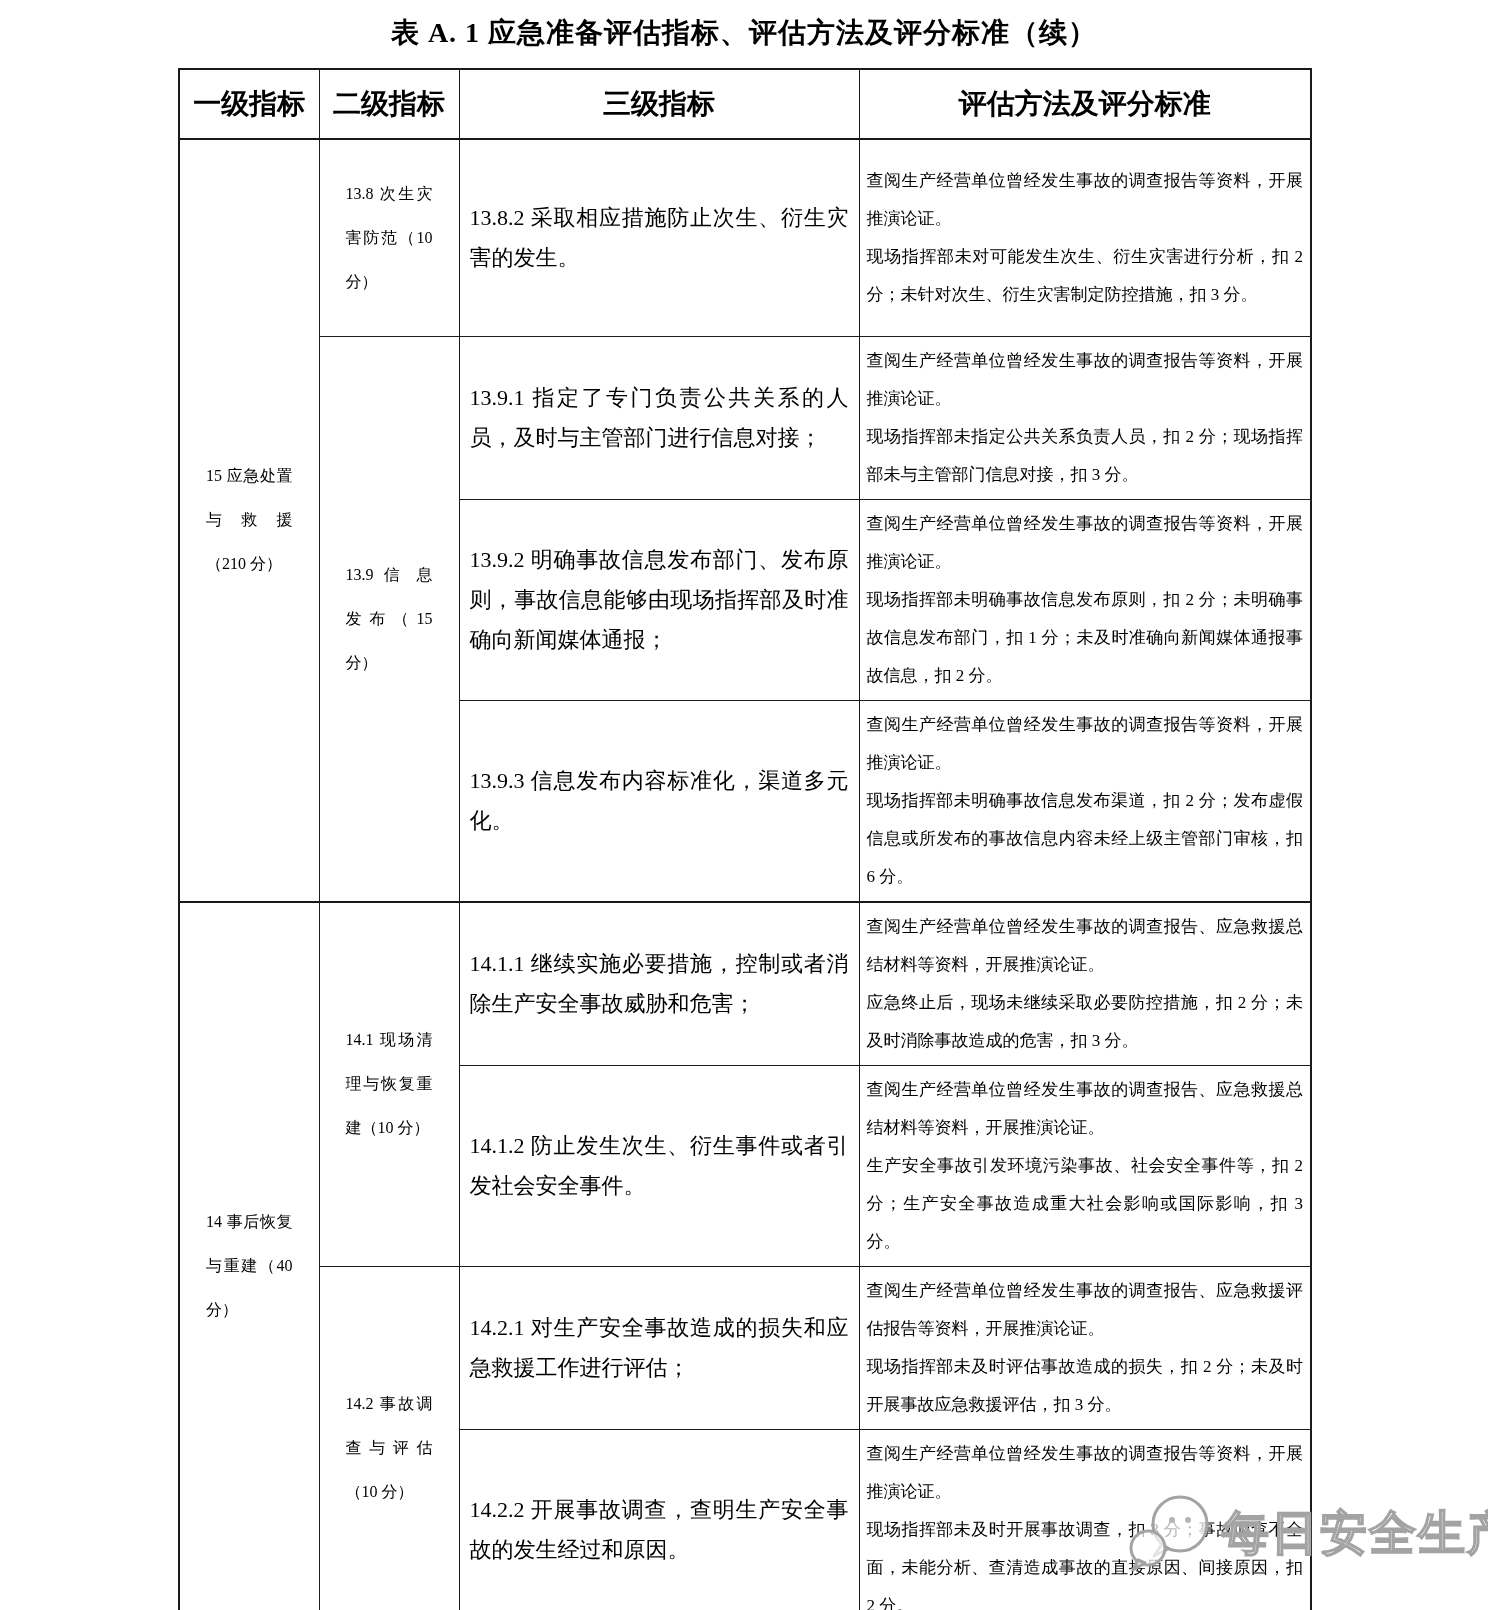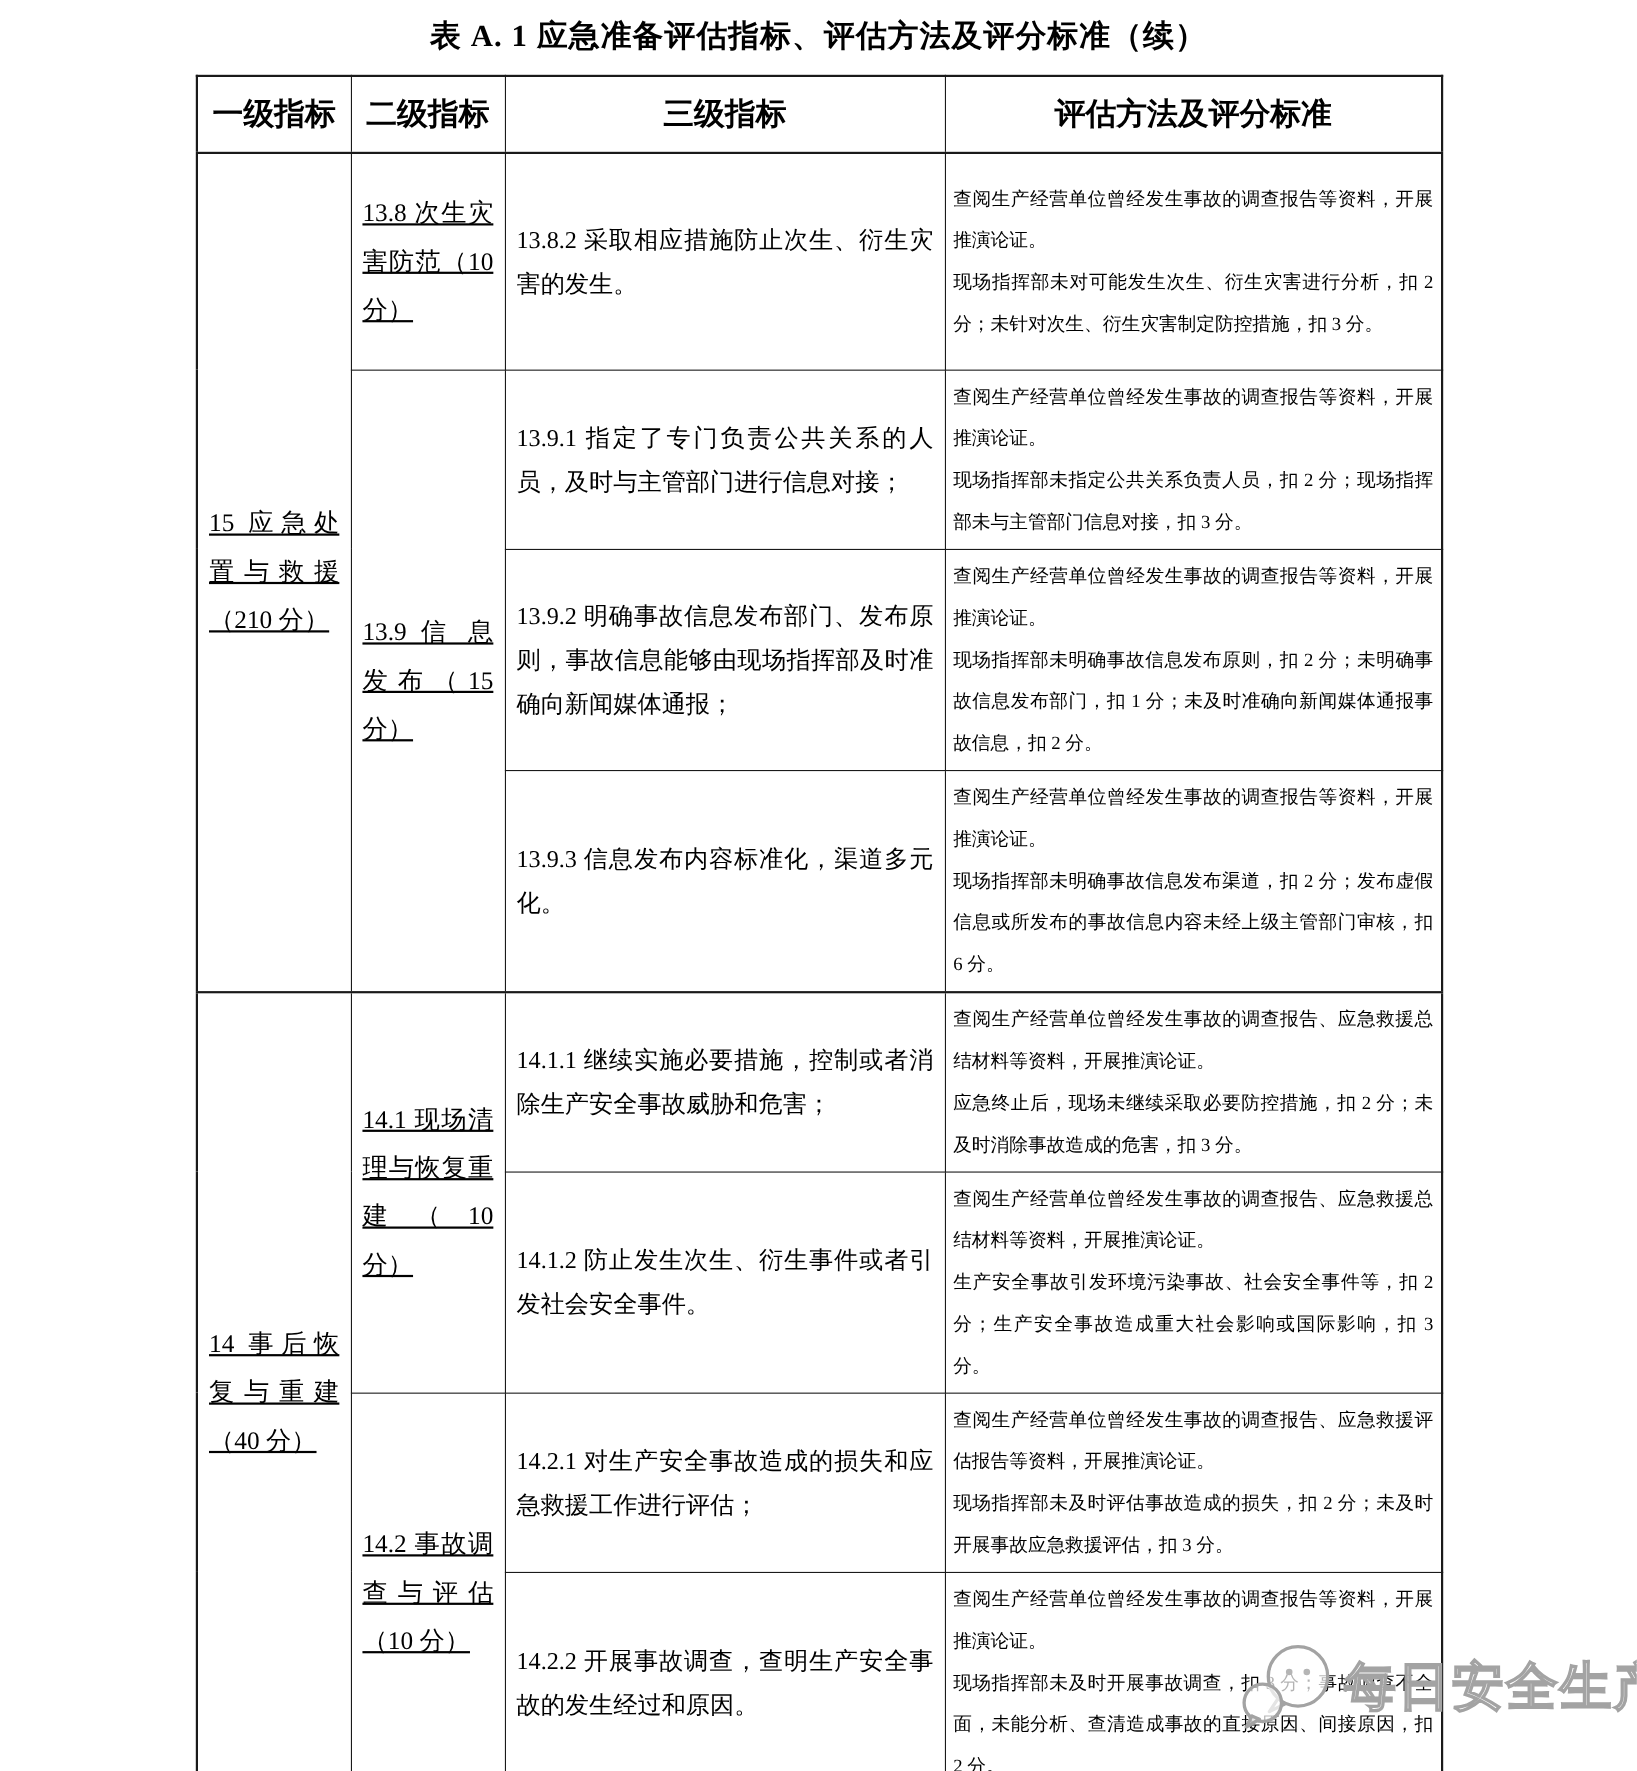--- a/index.html
+++ b/index.html
@@ -27,25 +27,24 @@
     box-sizing:border-box;
     overflow:hidden;
   }
   .eval-table thead th{
     height:70px;
     font-size:28px;font-weight:bold;
     text-align:center;vertical-align:middle;
     border-bottom:2px solid #1a1a1a;
   }
   td.c1,td.c2{
-    font-size:23px;line-height:44px;
-    padding:6px 10px;
+    font-size:16px;line-height:44px;
+    padding:6px 26px;
     vertical-align:middle;
     text-align:justify;
-    text-decoration:underline;
   }
   td.c3{
     font-size:22px;line-height:40px;
     padding:6px 10px;
     vertical-align:middle;
     text-align:justify;
   }
   td.c4{
     font-size:17px;line-height:38px;
     padding:5px 7px;

